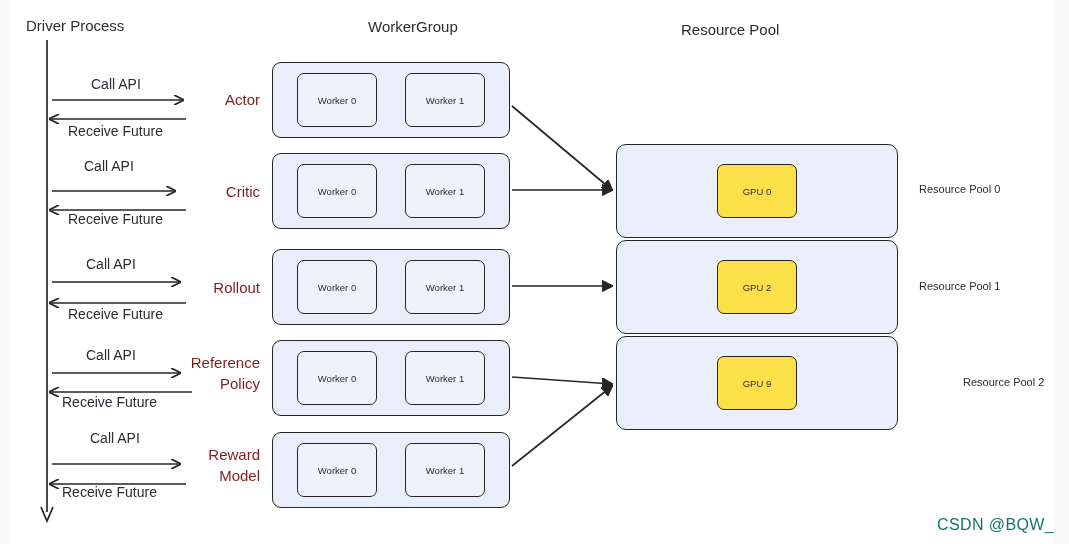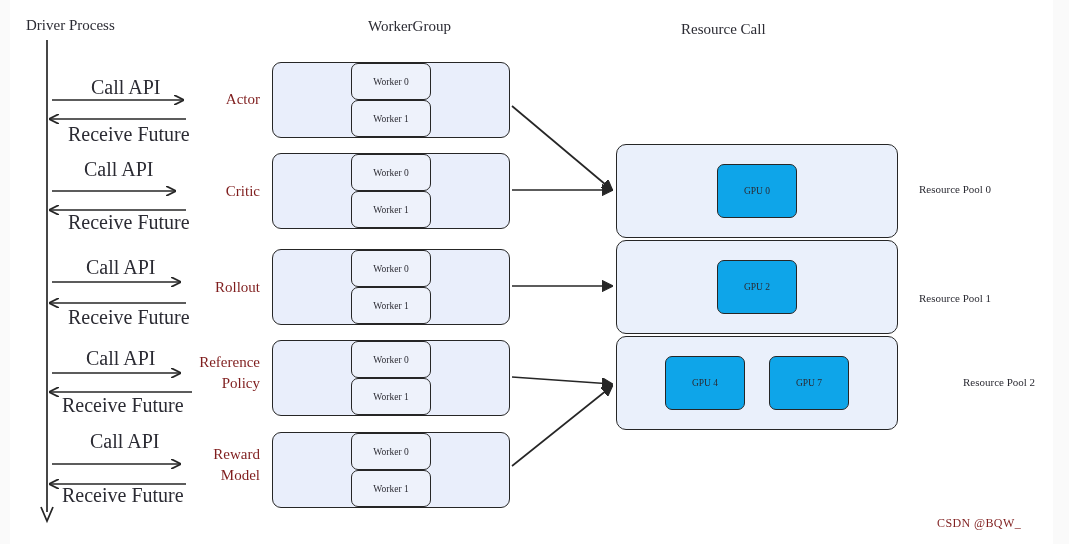--- a/index.html
+++ b/index.html
@@ -5,21 +5,21 @@
   html, body {
     margin: 0;
     padding: 0;
     background: #ffffff;
   }
   #canvas {
     position: relative;
     width: 1069px;
     height: 544px;
     background: #ffffff;
-    font-family: Liberation Serif, serif;
+    font-family: Liberation Sans, sans-serif;
     overflow: hidden;
   }
   .edge-band {
     position: absolute;
     top: 0;
     height: 544px;
     background: #fafafa;
   }
   .edge-left  { left: 0;   width: 10px; }
   .edge-right { left: 1053px; width: 16px; }
@@ -53,23 +53,22 @@
     border-radius: 9px;
     box-sizing: border-box;
   }
   .wg-inner-wrap {
     position: absolute;
     left: 0; top: 0;
     width: 100%; height: 100%;
     display: flex;
     align-items: center;
     justify-content: space-between;
-    padding: 0 16px;
-    box-sizing: border-box;
-    flex-direction: column;
+    padding: 0 24px;
+    box-sizing: border-box;
   }
   .worker {
     width: 80px;
     height: 54px;
     background: #eef2fb;
     border: 1.6px solid #262626;
     border-radius: 7px;
     box-sizing: border-box;
     display: flex;
     align-items: center;
@@ -103,67 +102,67 @@
     left: 0; top: 0;
     width: 100%; height: 100%;
     display: flex;
     align-items: center;
     justify-content: center;
     gap: 24px;
   }
   .gpu {
     width: 80px;
     height: 54px;
-    background: #0ea5e9;
+    background: #fde047;
     border: 1.6px solid #262626;
     border-radius: 7px;
     box-sizing: border-box;
     display: flex;
     align-items: center;
     justify-content: center;
     font-size: 9.5px;
     color: #2b2b33;
   }
   .rp-label {
     position: absolute;
     left: 919px;
     font-size: 11px;
     color: #2b2b33;
     white-space: nowrap;
   }
 
   
   .msg-label {
     position: absolute;
-    font-size: 20px;
+    font-size: 14px;
     color: #2b2b33;
     white-space: nowrap;
   }
 
   .watermark {
     position: absolute;
     left: 937px;
     top: 516px;
-    font-size: 12px;
-    color: #7f1d1d;
+    font-size: 16px;
+    color: #0f766e;
     white-space: nowrap;
     letter-spacing: 0.4px;
   }
 </style>
 </head>
 <body>
 
 <div id="canvas">
 
   <div class="edge-band edge-left"></div>
   <div class="edge-band edge-right"></div>
 
   <div class="col-head" id="head-driver">Driver Process</div>
   <div class="col-head" id="head-wg">WorkerGroup</div>
-  <div class="col-head" id="head-rp">Resource Call</div>
+  <div class="col-head" id="head-rp">Resource Pool</div>
 
   <svg class="layer" viewBox="0 0 1069 544">
     <defs>
       <marker id="ah" viewBox="0 0 10 10" refX="9" refY="5" markerWidth="7" markerHeight="7" orient="auto-start-reverse">
         <path d="M 0 0 L 10 5 L 0 10" fill="none" stroke="#262626" stroke-width="1.7"></path>
       </marker>
       <marker id="ahf" viewBox="0 0 10 10" refX="9" refY="5" markerWidth="6.5" markerHeight="6.5" orient="auto-start-reverse">
         <path d="M 0 0 L 10 5 L 0 10 Z" fill="#262626" stroke="#262626" stroke-width="1"></path>
       </marker>
     </defs>
@@ -288,24 +287,23 @@
       <div class="gpu">GPU 0</div>
     </div>
   </div>
   <div class="rp-box" style="top:240px;">
     <div class="rp-inner-wrap">
       <div class="gpu">GPU 2</div>
     </div>
   </div>
   <div class="rp-box" style="top:336px;">
     <div class="rp-inner-wrap">
-      <div class="gpu">GPU 4</div>
-      <div class="gpu">GPU 7</div>
+      <div class="gpu">GPU 9</div>
     </div>
   </div>
 
   <div class="rp-label" style="top:183px;">Resource Pool 0</div>
-  <div class="rp-label" style="top:280px;margin-top:12px;">Resource Pool 1</div>
+  <div class="rp-label" style="top:280px;">Resource Pool 1</div>
   <div class="rp-label" style="top:376px;margin-left:44px;">Resource Pool 2</div>
 
   <div class="watermark">CSDN @BQW_</div>
 
 </div>
 
 </body></html>

